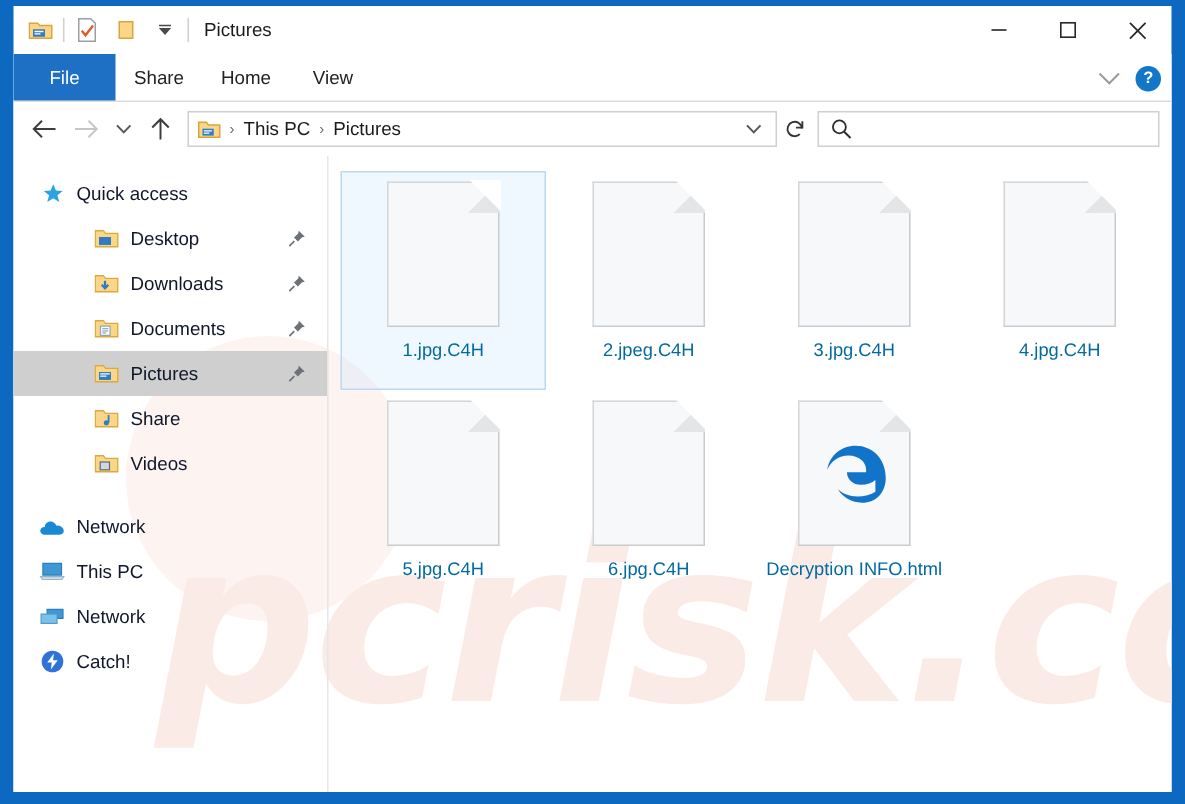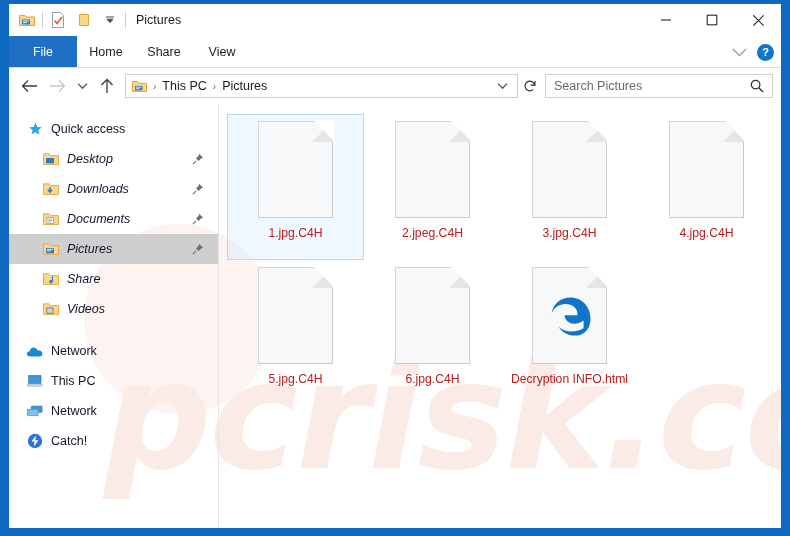--- a/index.html
+++ b/index.html
@@ -160,21 +160,21 @@
     position: relative; z-index: 1;
     padding-top: 10px;
     font-size: 12.5px;
     color: #0f172a;
     background: transparent;
   }
   .nav-item {
     height: 30px; display: flex; align-items: center;
     padding-left: 16px; position: relative;
   }
-  .nav-item.indent { padding-left: 32px; font-style: italic; }
+  .nav-item.indent { padding-left: 52px; }
   .nav-item.selected { background: #cfcfcf; }
   .nav-ico {
     width: 20px; flex: 0 0 20px;
     display: flex; align-items: center; justify-content: center;
     margin-right: 6px;
   }
   .nav-label { white-space: nowrap; }
   .pin {
     position: absolute; right: 14px; top: 50%;
     transform: translateY(-50%);
@@ -230,21 +230,21 @@
     position: absolute; right: 0px; top: 0px;
     width: 0; height: 0;
     border-left: 21px solid transparent;
     border-bottom: 21px solid #e3e5e7;
   }
   .edge-logo {
     position: absolute; left: 50%; top: 50%;
     transform: translate(-50%, -48%);
   }
   .file-label {
-    font-size: 12.2px; color: #b91c1c;
+    font-size: 12.2px; color: #0369a1;
     text-align: center; line-height: 17px;
     max-width: 118px;
     word-wrap: break-word;
   }
 
   
   .statusbar {
     height: 30px; flex: 0 0 30px;
     border-top: 1px solid #dcdcdc;
     display: flex; align-items: center;
@@ -309,22 +309,22 @@
       <div class="wc">
         <svg width="13" height="13" viewBox="0 0 13 13">
             <path d="M1.3 1.3 L11.7 11.7 M11.7 1.3 L1.3 11.7" stroke="#2b2b2b" stroke-width="1.2"></path>
           </svg>
       </div>
     </div>
   </div>
 
   <div class="ribbon">
     <div class="tab file">File</div>
+    <div class="tab">Share</div>
     <div class="tab">Home</div>
-    <div class="tab">Share</div>
     <div class="tab">View</div>
     <div class="ribbon-right">
       <div class="chev-collapse">
         <svg width="15" height="9" viewBox="0 0 15 9">
             <path d="M1 1 L7.5 7.5 L14 1" fill="none" stroke="#9a9a9a" stroke-width="1.3"></path>
           </svg>
       </div>
       <div class="help-btn">?</div>
     </div>
   </div>
@@ -371,21 +371,20 @@
       </span>
     </div>
     <div class="refresh">
       <svg width="14" height="14" viewBox="0 0 14 14">
         <path d="M11.6 6.6 A4.8 4.8 0 1 0 10.2 10.4" fill="none" stroke="#333" stroke-width="1.25"></path>
         <path d="M11.9 1.9 L11.9 6.1 L7.7 6.1" fill="none" stroke="#333" stroke-width="1.25"></path>
       </svg>
     </div>
 
     <div class="searchbox">
-      <input type="text" placeholder="Search Pictures" style="">
       <span style="display:flex;align-items:center;padding-right:4px;">
         <svg width="14" height="14" viewBox="0 0 14 14">
           <circle cx="5.6" cy="5.6" r="4.3" fill="none" stroke="#2b2b2b" stroke-width="1.2"></circle>
           <path d="M8.8 8.8 L13 13" stroke="#2b2b2b" stroke-width="1.3"></path>
         </svg>
       </span>
     </div>
   </div>
 
   <div class="content">

